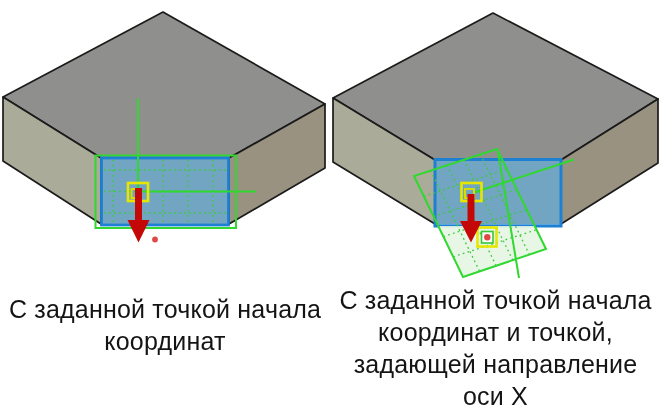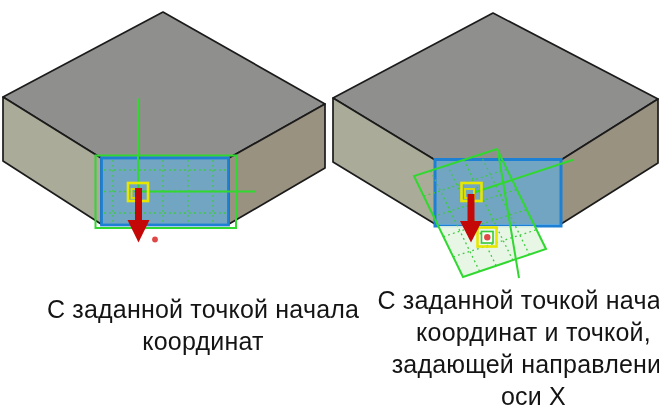--- a/index.html
+++ b/index.html
@@ -11,21 +11,20 @@
   #fig-left-svg{left:0;}
   #fig-right-svg{left:330px;}
   .caption{
     position:absolute;
     color:#141414;
     font-size:25px;
     line-height:32px;
     text-align:center;
     white-space:pre-line;
     letter-spacing:0.2px;
-    padding-left:38px;
   }
   #caption-left{left:0;top:293px;width:330px;}
   #caption-right{left:332px;top:284px;width:327px;}
   .boxedge{stroke:#1b1b1b;stroke-width:1.7;stroke-linejoin:round;}
   .dotted{stroke:#3ccb3c;stroke-width:1.3;stroke-dasharray:1.8 3.2;fill:none;}
   .solidgreen{stroke-width:2;fill:none;}
 </style>
 </head>
 <body>
 

